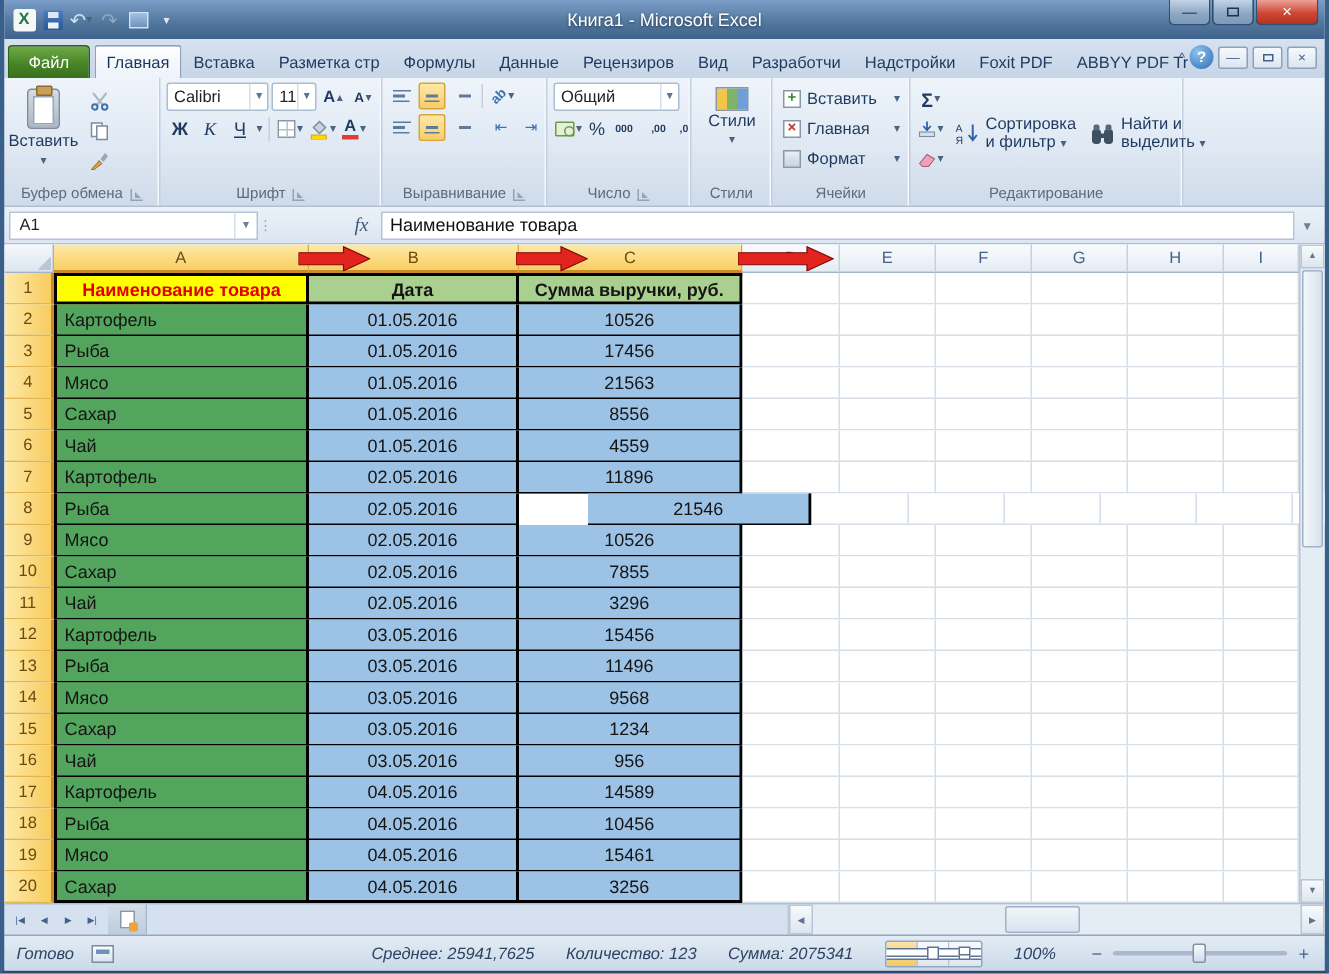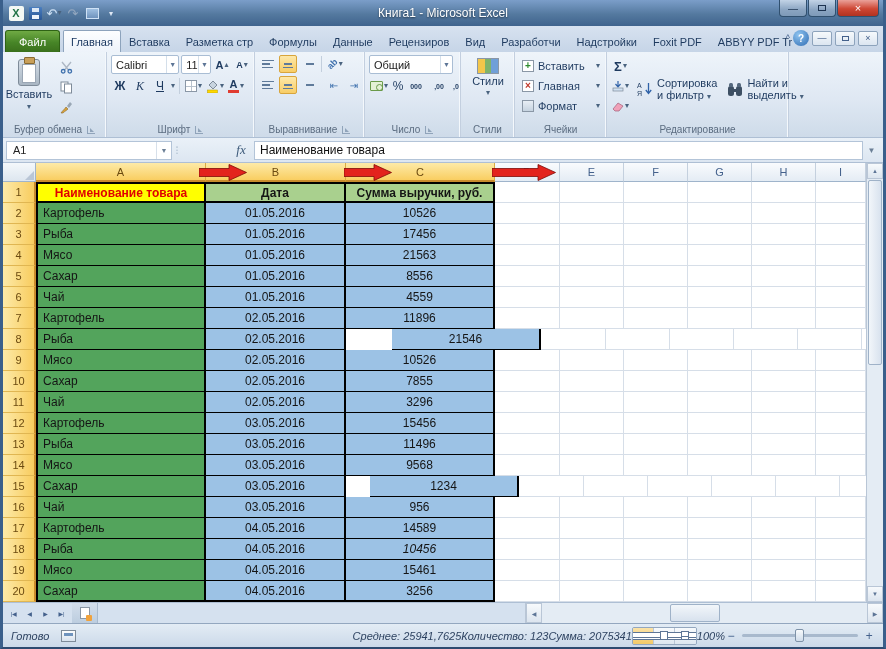--- a/index.html
+++ b/index.html
@@ -184,21 +184,21 @@
   .htrack { flex:1; height:100%; position:relative; }
   .hthumb { position:absolute; left:128px; top:1px; bottom:1px; width:50px;
     background:linear-gradient(#f2f6fa,#d8e2ee); border:1px solid #9fb2c8; border-radius:2px; }
 
   
   .statusbar { height:24px; flex:0 0 24px; background:linear-gradient(#e3ecf5,#cbd9e9);
     border-top:1px solid #93a7bf; display:flex; align-items:center; font-size:11px; color:#2e4361;
     padding:0 8px 0 8px; gap:12px;font-style:italic; }
   .macro-ic { width:15px; height:12px; border:1px solid #7e8b99; background:linear-gradient(#fdfdfd,#d8e2ee); position:relative; }
   .macro-ic::after { content:""; position:absolute; left:2px; top:2px; right:2px; height:3px; background:#6f93bd; }
-  .sb-right { margin-left:auto; display:flex; align-items:center; gap:0; white-space:nowrap; }
+  .sb-right { margin-left:auto; display:flex; align-items:center; gap:21px; white-space:nowrap; }
   .views { display:flex; border:1px solid #93a7bf; border-radius:2px; overflow:hidden; }
   .vbtn { width:21px; height:16px; display:flex; align-items:center; justify-content:center;
     background:linear-gradient(#f7fafc,#dde6f0); border-right:1px solid #b9c6d6; }
   .vbtn:last-child { border-right:none; }
   .vbtn.active { background:linear-gradient(#fbe2a6,#f3c969); }
   .vg { width:10px; height:8px; border:1px solid #5d7596; background:#fff; position:relative; }
   .vg.grid::after { content:""; position:absolute; inset:1px; background:
     linear-gradient(#5d7596 1px,transparent 1px) 0 3px/100% 100% no-repeat; border-left:3px solid #9fb2c8; }
   .vg.page { width:8px; height:9px; }
   .vg.brk::after { content:""; position:absolute; left:0; right:0; top:4px; border-top:1px dashed #5d7596; }
@@ -741,21 +741,21 @@
           <div class="cell" style="width: 64px;"></div>
           <div class="cell" style="width: 64px;"></div>
           <div class="cell" style="width: 64px;"></div>
           <div class="cell" style="width: 64px;"></div>
           <div class="cell" style="width: 50px;"></div>
         </div>
         <div class="grow">
           <div class="gut sel">15</div>
           <div class="tc prod" style="width: 170px;">Сахар</div>
           <div class="tc date" style="width: 140px;">03.05.2016</div>
-          <div class="tc amt" style="width: 149px; margin-left: 24px;">1234</div>
+          <div class="tc amt" style="width: 149px;">1234</div>
           <div class="cell" style="width: 65px;"></div>
           <div class="cell" style="width: 64px;"></div>
           <div class="cell" style="width: 64px;"></div>
           <div class="cell" style="width: 64px;"></div>
           <div class="cell" style="width: 64px;"></div>
           <div class="cell" style="width: 50px;"></div>
         </div>
         <div class="grow">
           <div class="gut sel">16</div>
           <div class="tc prod" style="width: 170px;">Чай</div>
@@ -777,21 +777,21 @@
           <div class="cell" style="width: 64px;"></div>
           <div class="cell" style="width: 64px;"></div>
           <div class="cell" style="width: 64px;"></div>
           <div class="cell" style="width: 64px;"></div>
           <div class="cell" style="width: 50px;"></div>
         </div>
         <div class="grow">
           <div class="gut sel">18</div>
           <div class="tc prod" style="width: 170px;">Рыба</div>
           <div class="tc date" style="width: 140px;">04.05.2016</div>
-          <div class="tc amt" style="width: 149px; font-style: italic;">10456</div>
+          <div class="tc amt" style="width: 149px;">10456</div>
           <div class="cell" style="width: 65px;"></div>
           <div class="cell" style="width: 64px;"></div>
           <div class="cell" style="width: 64px;"></div>
           <div class="cell" style="width: 64px;"></div>
           <div class="cell" style="width: 64px;"></div>
           <div class="cell" style="width: 50px;"></div>
         </div>
         <div class="grow">
           <div class="gut sel">19</div>
           <div class="tc prod" style="width: 170px;">Мясо</div>

